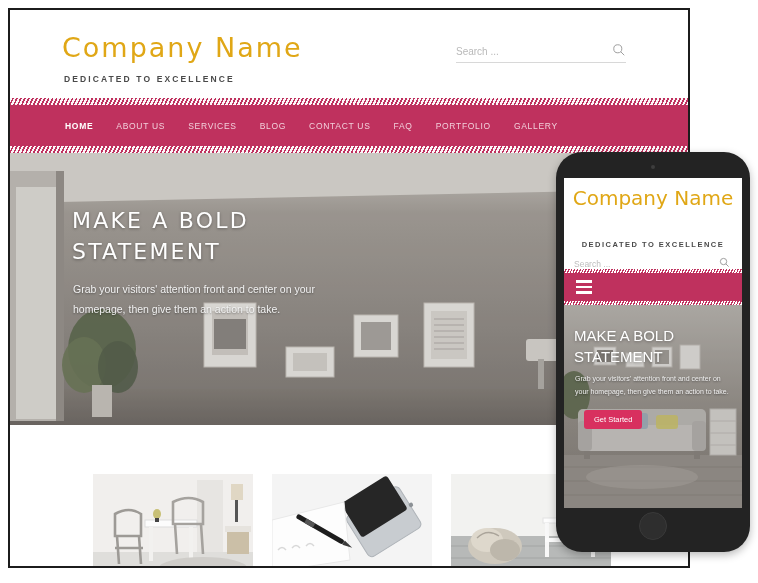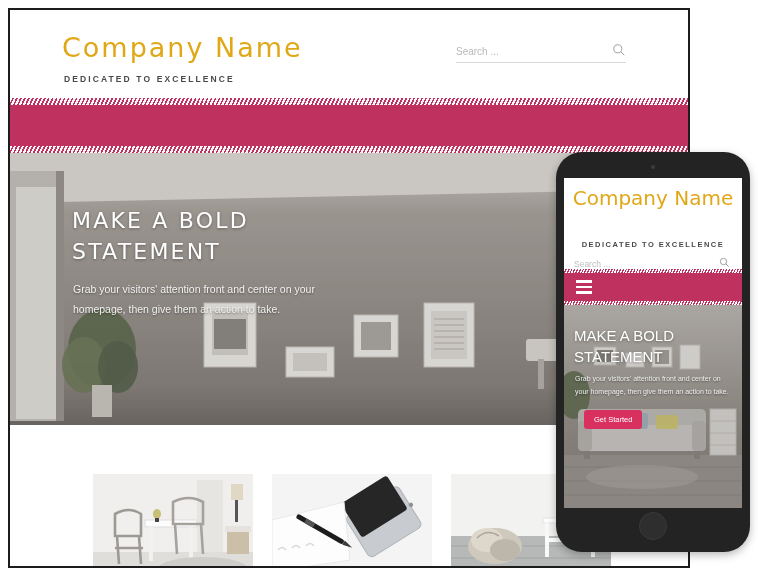--- a/index.html
+++ b/index.html
@@ -246,20 +246,30 @@
             <circle cx="6.6" cy="6.6" r="4.6" fill="none" stroke="#9b9b9b" stroke-width="1.1"></circle>
             <line x1="10" y1="10" x2="14" y2="14" stroke="#9b9b9b" stroke-width="1.1"></line>
           </svg>
         </span>
       </div>
     </div>
 
     <div class="nav-bar">
       <div class="stripe top"></div>
       <div class="stripe bot"></div>
+      <div class="nav-list">
+        <a class="nav-item active" href="#">HOME</a>
+        <a class="nav-item" href="#">ABOUT US</a>
+        <a class="nav-item" href="#">SERVICES</a>
+        <a class="nav-item" href="#">BLOG</a>
+        <a class="nav-item" href="#">CONTACT US</a>
+        <a class="nav-item" href="#">FAQ</a>
+        <a class="nav-item" href="#">PORTFOLIO</a>
+        <a class="nav-item" href="#">GALLERY</a>
+      </div>
     </div>
 
     <div class="hero">
       <svg class="hero-photo" viewBox="0 0 678 272" preserveAspectRatio="none">
         <defs>
           <linearGradient id="wallg" x1="0" y1="0" x2="0" y2="1">
             <stop offset="0%" stop-color="#d8d5cf"></stop>
             <stop offset="22%" stop-color="#a9a49d"></stop>
             <stop offset="65%" stop-color="#938e88"></stop>
             <stop offset="100%" stop-color="#7e7974"></stop>

